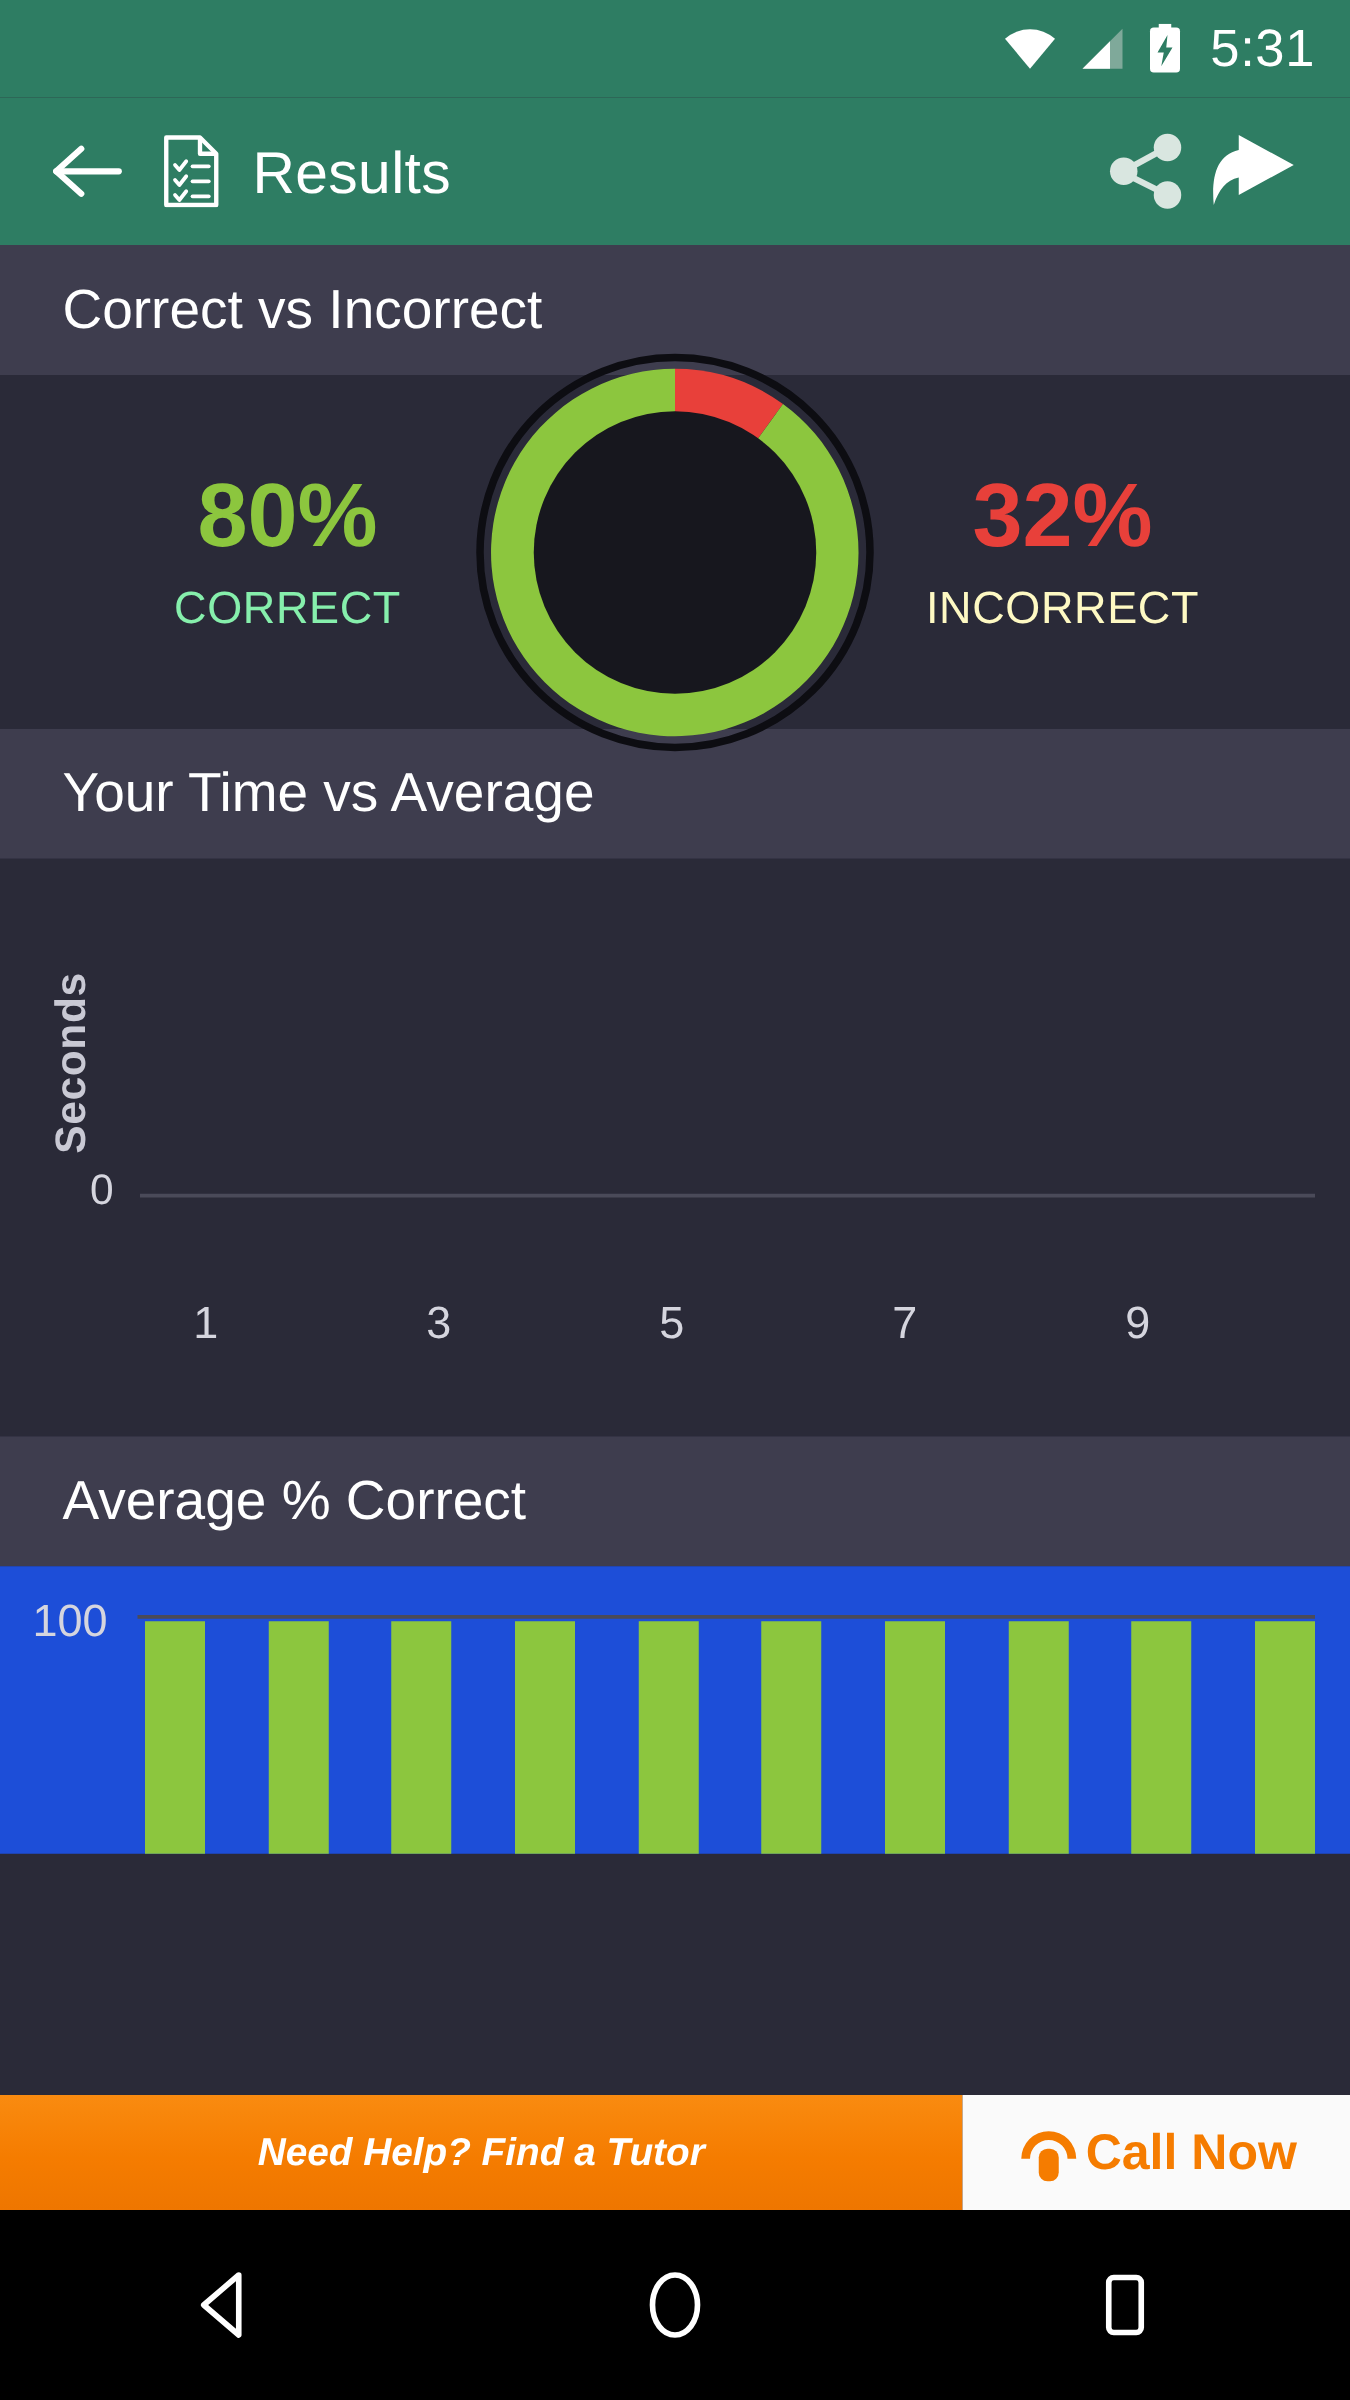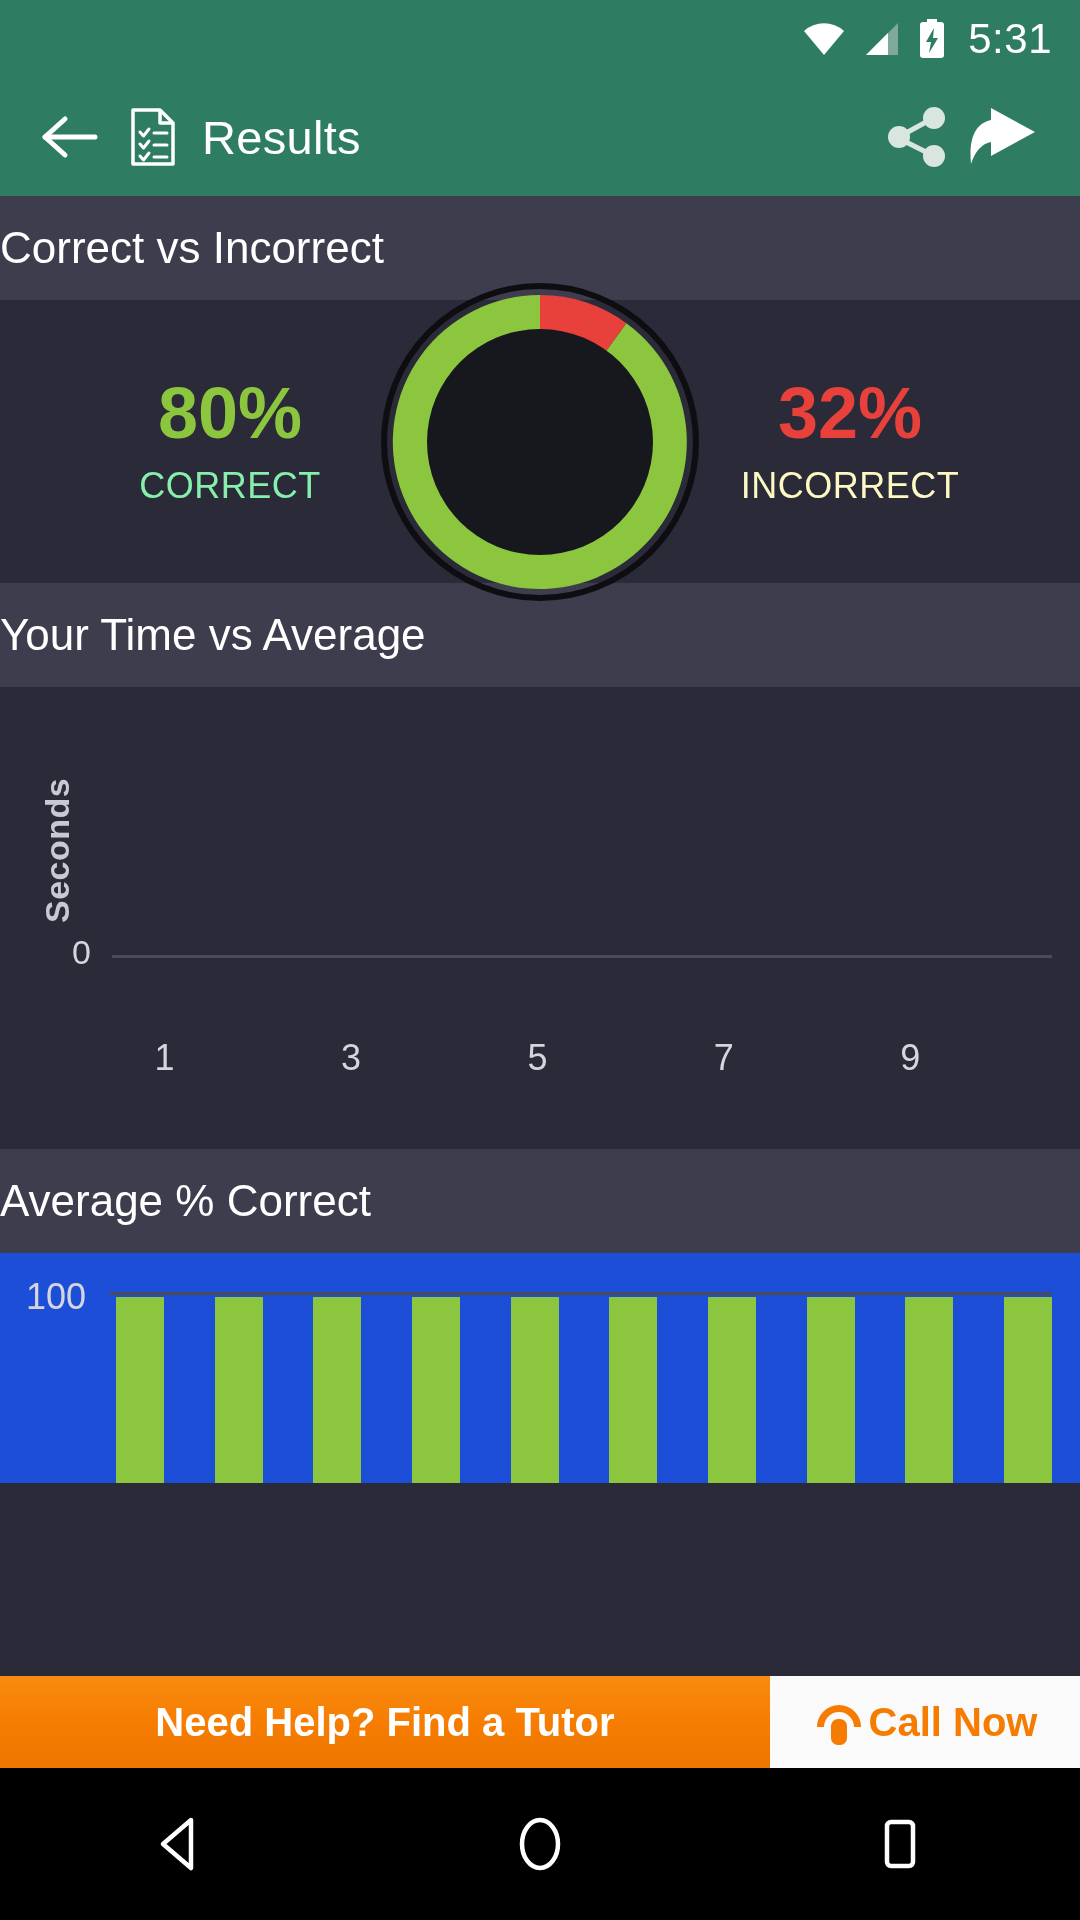--- a/index.html
+++ b/index.html
@@ -33,21 +33,21 @@
   #toolbar-title{
     color:#ffffff; font-size:47px; font-weight:normal;
     margin-left:26px; letter-spacing:0.3px;
   }
   #toolbar-spacer{ flex:1; }
   .toolbar-action{ width:86px; height:86px; display:flex; align-items:center; justify-content:center; }
 
   
   .section-header{
     background:#3E3D4E; height:104px;
-    display:flex; align-items:center; 
+    display:flex; align-items:center; padding-left:50px;
   }
   .section-header-title{ color:#ffffff; font-size:44px; font-weight:400; }
 
   
   #donut-section{
     background:#2A2A38; height:283px;
     display:flex; align-items:center; justify-content:center;
     position:relative;
   }
   .donut-side{ width:290px; text-align:center; }
@@ -107,21 +107,21 @@
 
   
   #ad-banner{
     position:absolute; left:0; right:0; top:1676px;
     height:92px; display:flex;
   }
   #ad-left{
     flex:1; background:linear-gradient(180deg,#F98B10 0%,#F57C00 55%,#EE7600 100%);
     display:flex; align-items:center; justify-content:center;
   }
-  #ad-left-text{ color:#ffffff; font-size:40px; font-weight:bold; }
+  #ad-left-text{ color:#ffffff; font-size:31px; font-weight:bold;font-style:italic; }
   #ad-right{
     width:310px; background:#FAFAFA;
     display:flex; align-items:center; justify-content:center; gap:4px;
   }
   #ad-right-text{ color:#F57C00; font-size:40px; font-weight:bold; }
 
   
   #nav-bar{
     position:absolute; left:0; right:0; bottom:0;
     height:152px; background:#000000;

